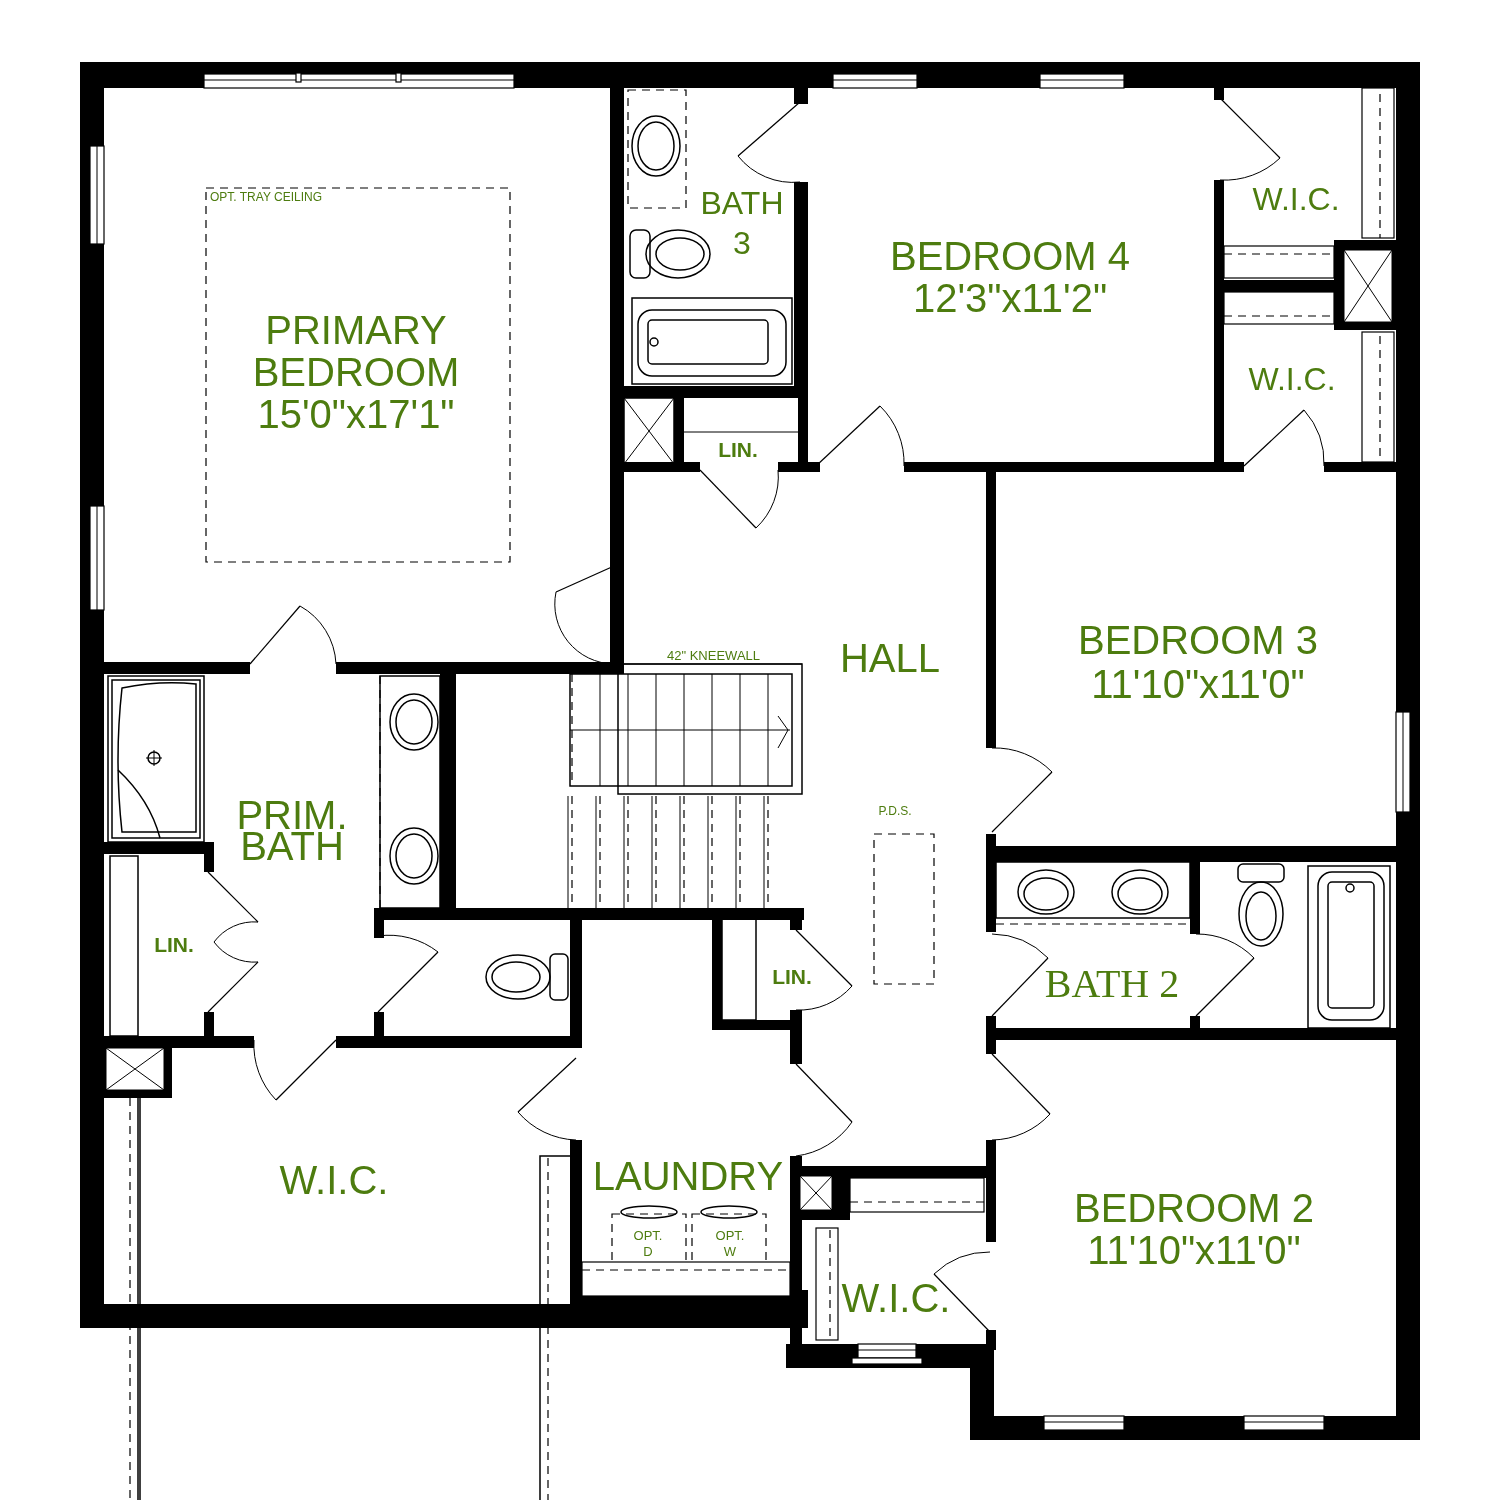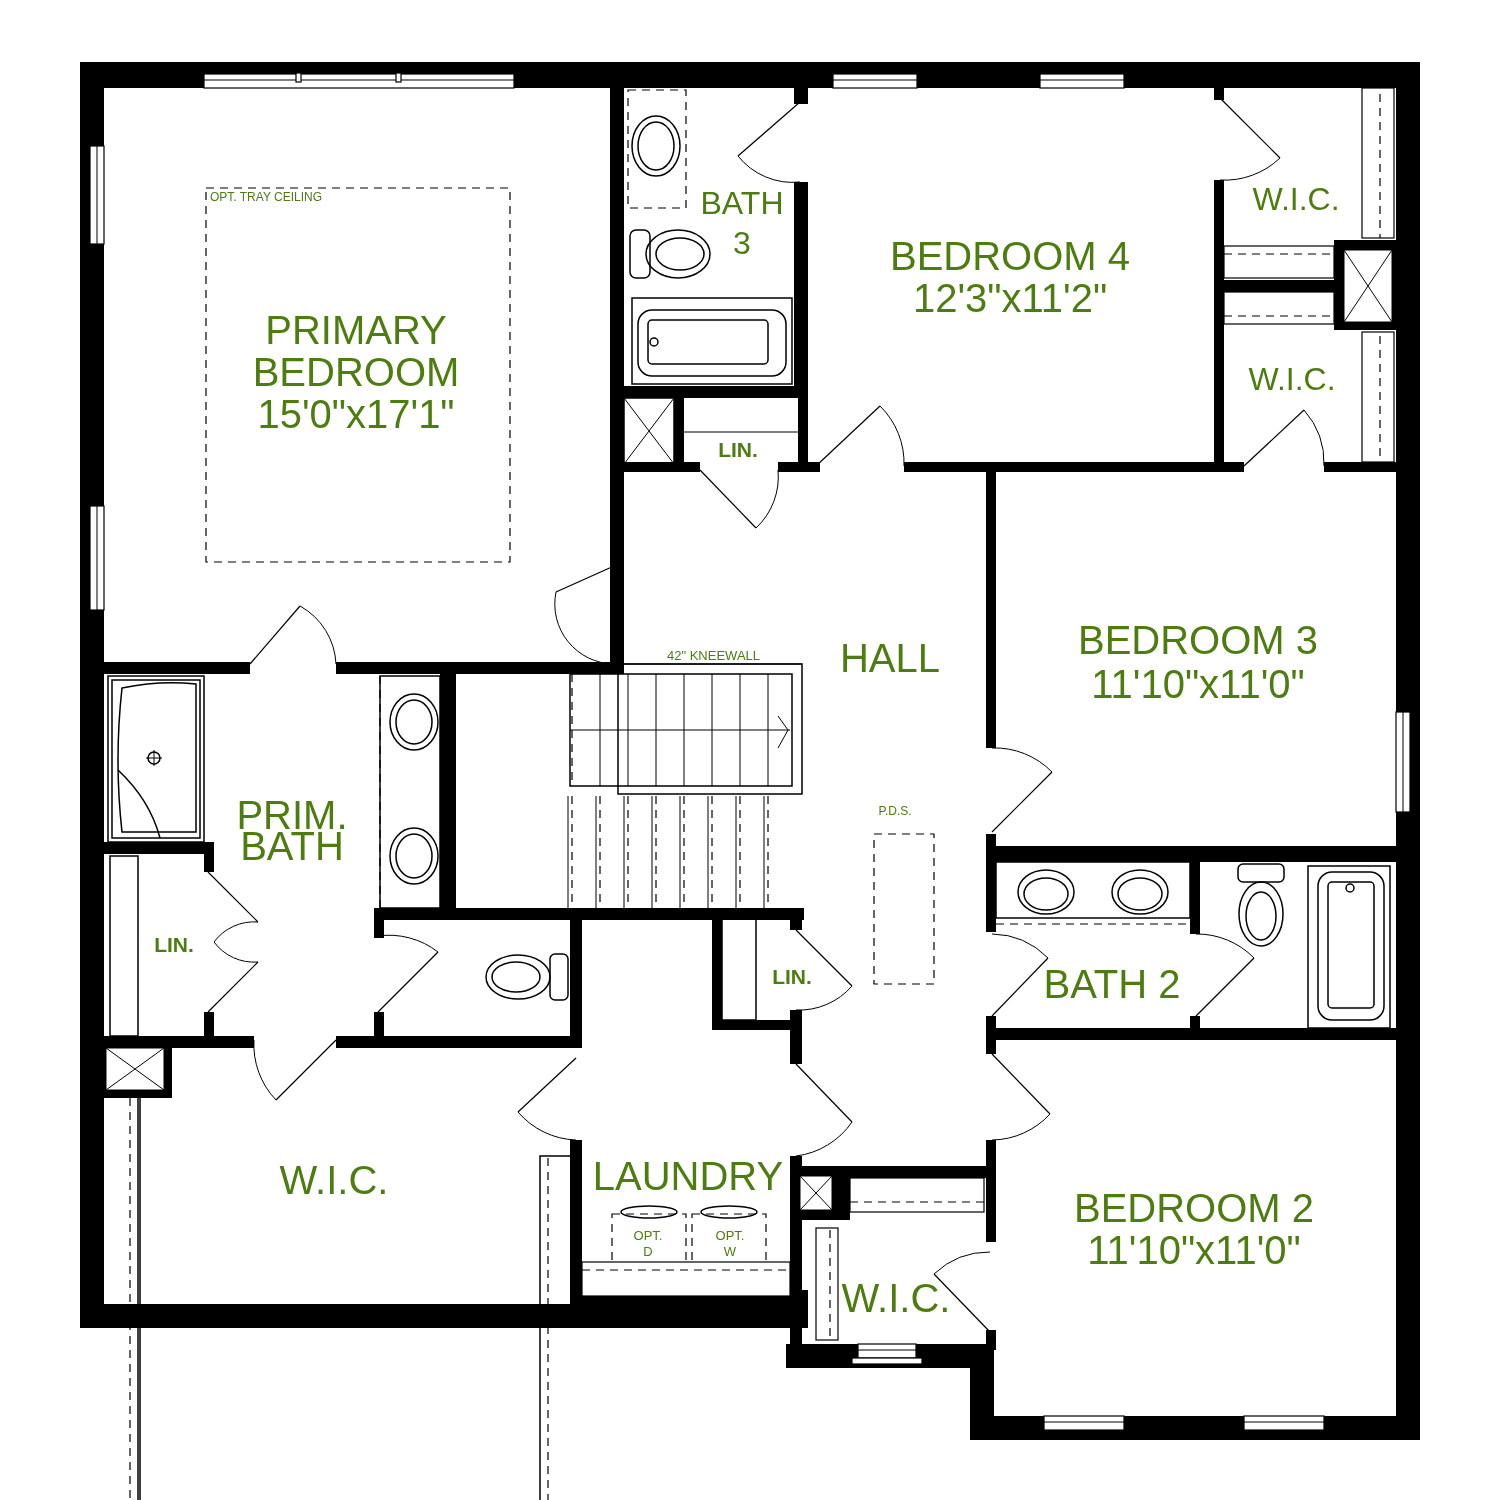--- a/index.html
+++ b/index.html
@@ -360,21 +360,21 @@
 
 <div class="lbl lbl-xl" style="left:292px; top:802px;margin-top:13px;">PRIM.</div>
 <div class="lbl lbl-xl" style="left:292px; top:846px;">BATH</div>
 
 <div class="lbl lbl-md" style="left:174px; top:945px;">LIN.</div>
 
 <div class="lbl lbl-xs" style="left:895px; top:812px;">P.D.S.</div>
 
 <div class="lbl lbl-md" style="left:792px; top:977px;">LIN.</div>
 
-<div class="lbl lbl-xl" style="left:1112px; top:984px;">BATH 2</div>
+<div class="lbl lbl-xl" style="left:1112px; top:984px;font-family:Liberation Serif, serif;">BATH 2</div>
 
 <div class="lbl lbl-xl" style="left:688px; top:1134px;margin-top:42px;">LAUNDRY</div>
 <div class="lbl lbl-sm" style="left:648px; top:1236px;">OPT.</div>
 <div class="lbl lbl-sm" style="left:648px; top:1252px;">D</div>
 <div class="lbl lbl-sm" style="left:730px; top:1236px;">OPT.</div>
 <div class="lbl lbl-sm" style="left:730px; top:1252px;">W</div>
 
 <div class="lbl lbl-xl" style="left:334px; top:1180px;">W.I.C.</div>
 
 <div class="lbl lbl-xl" style="left:1194px; top:1208px;text-align:right;">BEDROOM 2</div>

